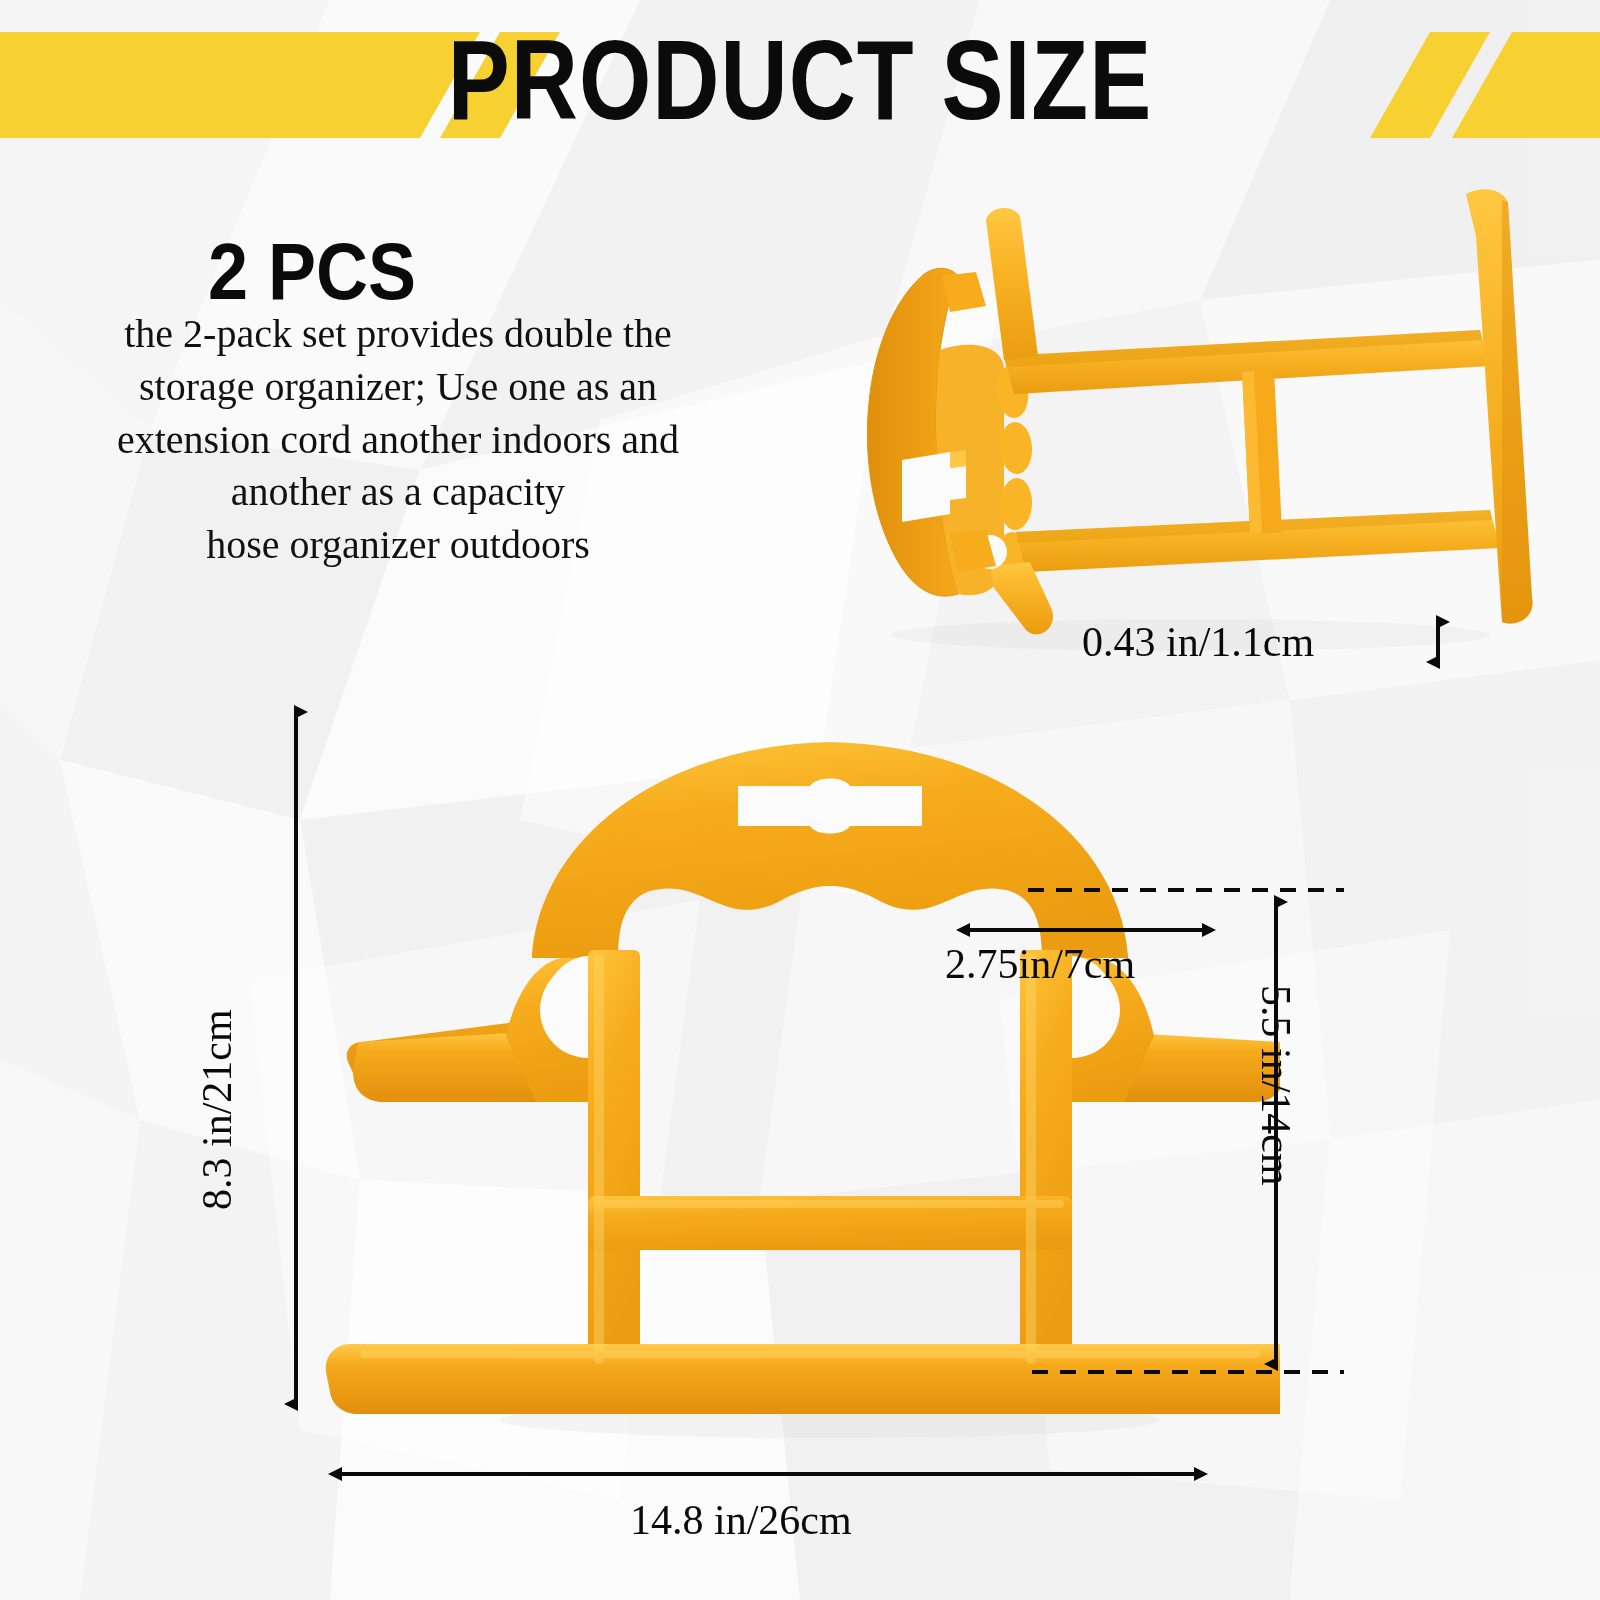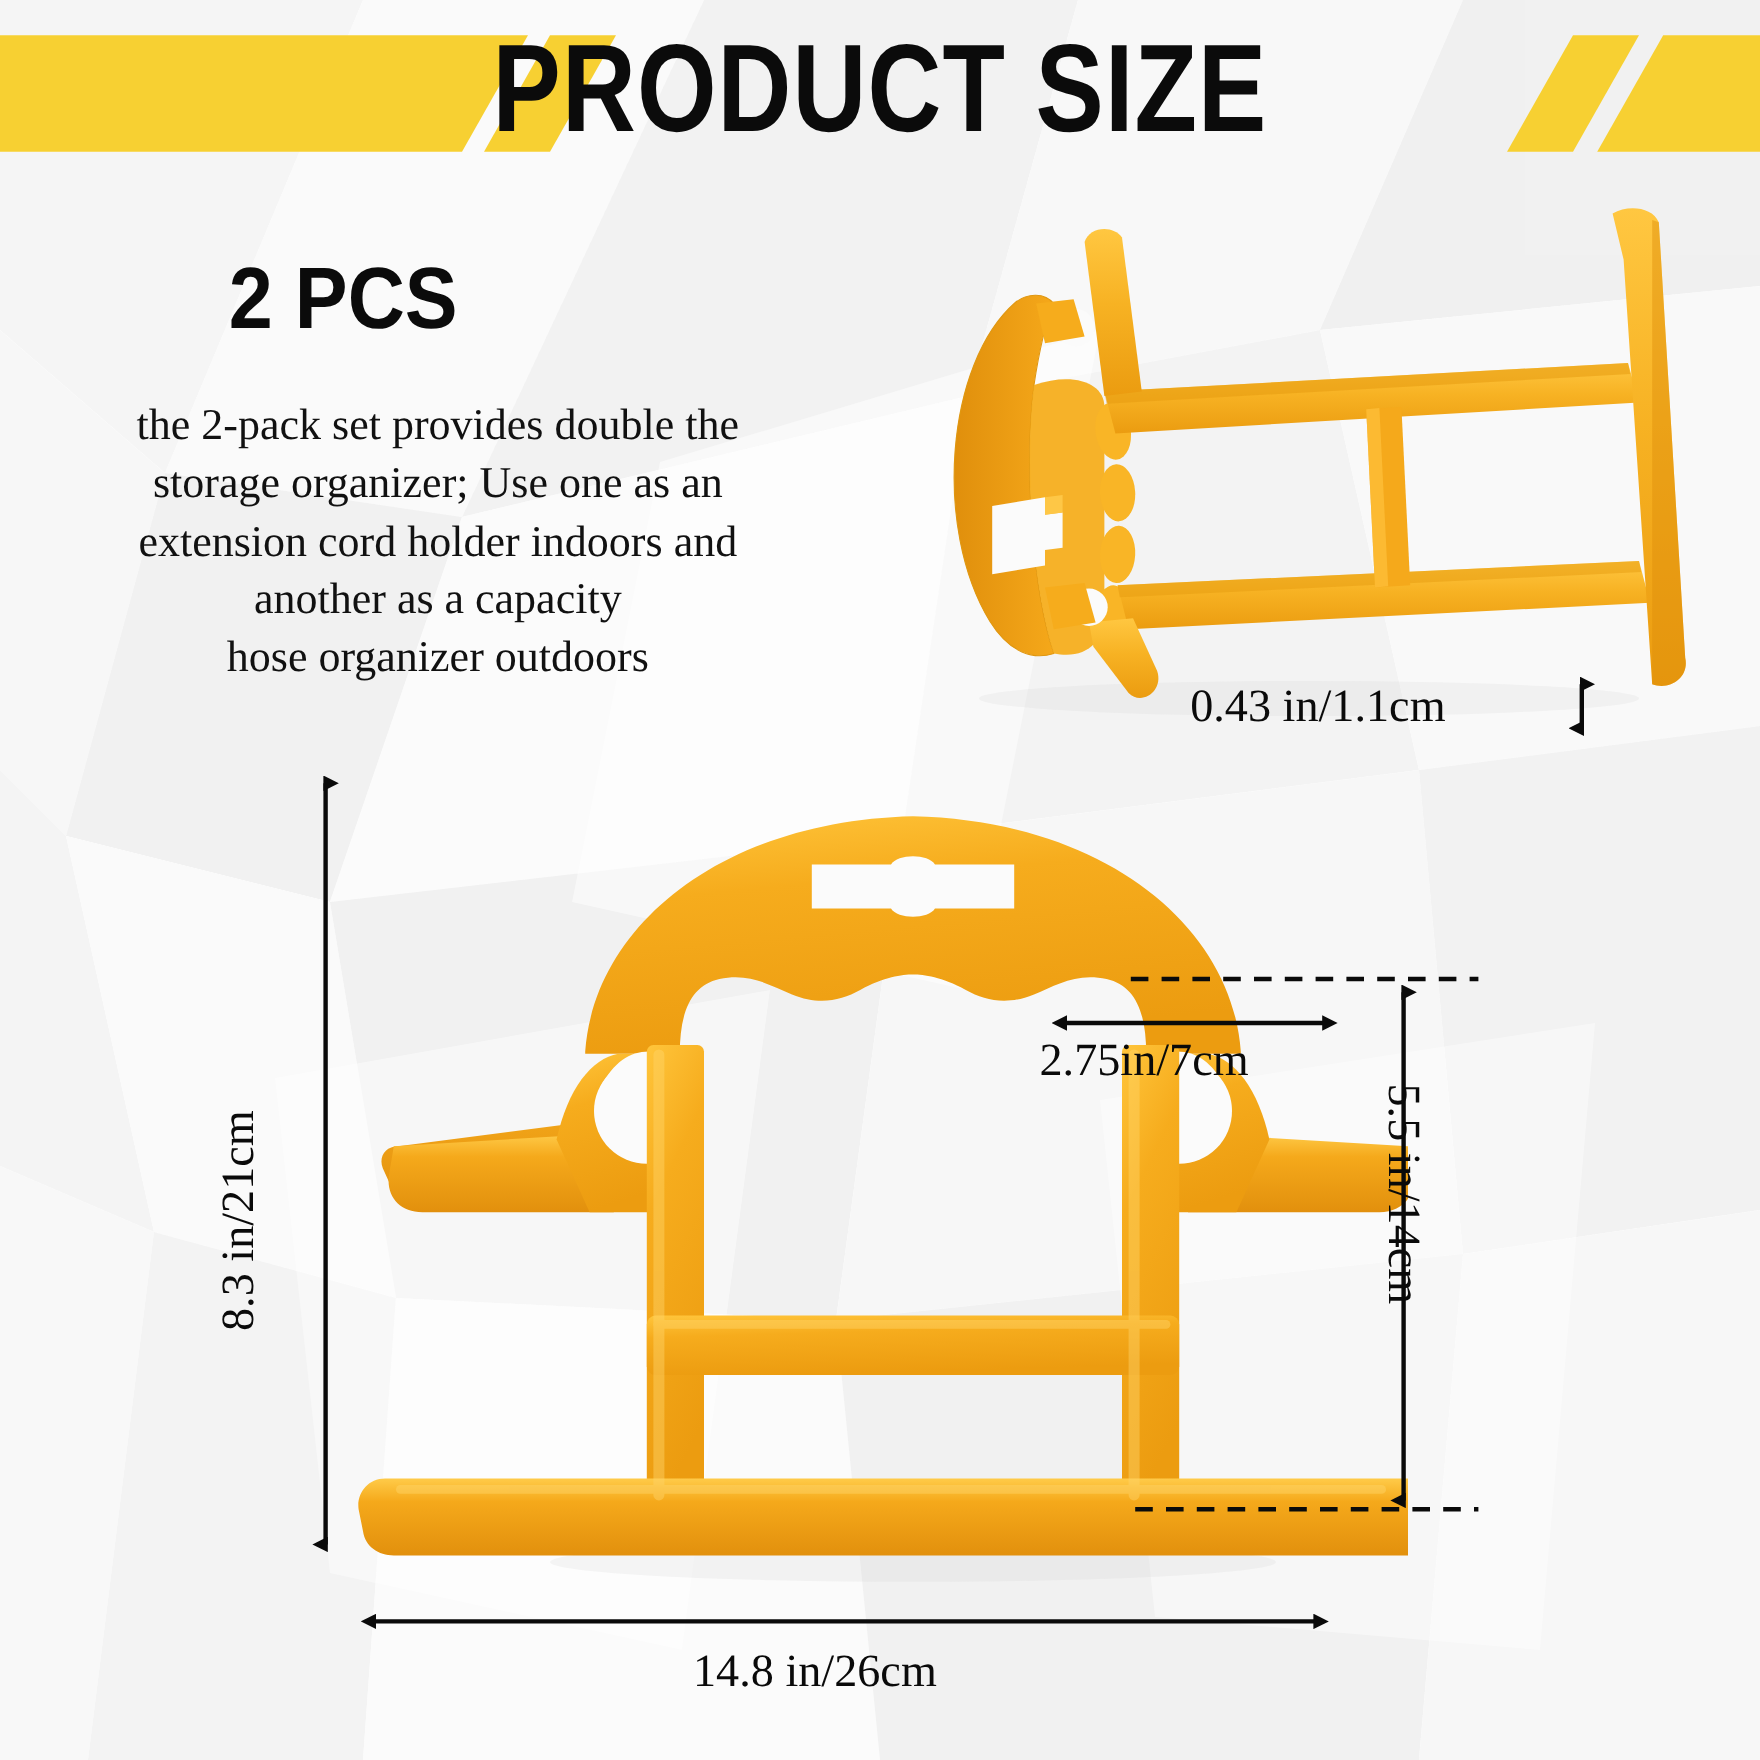--- a/index.html
+++ b/index.html
@@ -39,21 +39,20 @@
     font-weight:bold;
     font-size:72px;
     line-height:1;
     color:#0b0b0b;
     text-align:left;
     margin-left:160px;
     transform:scaleY(1.1);
     transform-origin:left center;
   }
   #desc{
-    margin-top:52px;
     font-family:"Liberation Serif", serif;
     font-size:40px;
     line-height:1.32;
     color:#111;
     text-align:center;
   }
   #desc .l{display:block;white-space:nowrap;}
 
   
   #art-top{position:absolute;left:790px;top:180px;width:760px;height:490px;z-index:4;}
@@ -126,21 +125,21 @@
     <polygon points="1512,32 1610,32 1610,138 1452,138" fill="#F7D032"></polygon>
   </svg>
   <div id="header-title">PRODUCT SIZE</div>
 </div>
 
 <div id="copy">
   <div id="pcs-heading">2 PCS</div>
   <div id="desc">
     <span class="l">the 2-pack set provides double the</span>
     <span class="l">storage organizer;  Use one as an</span>
-    <span class="l">extension cord holder indoors and</span>
+    <span class="l">extension cord another indoors and</span>
     <span class="l">another as a capacity</span>
     <span class="l">hose organizer outdoors</span>
   </div>
 </div>
 
 <svg id="art-top" viewBox="0 0 760 490">
   <defs>
     <linearGradient id="gTopFace" x1="0" y1="0" x2="0" y2="1">
       <stop offset="0" stop-color="#FFC741"></stop>
       <stop offset="0.45" stop-color="#F7B223"></stop>

